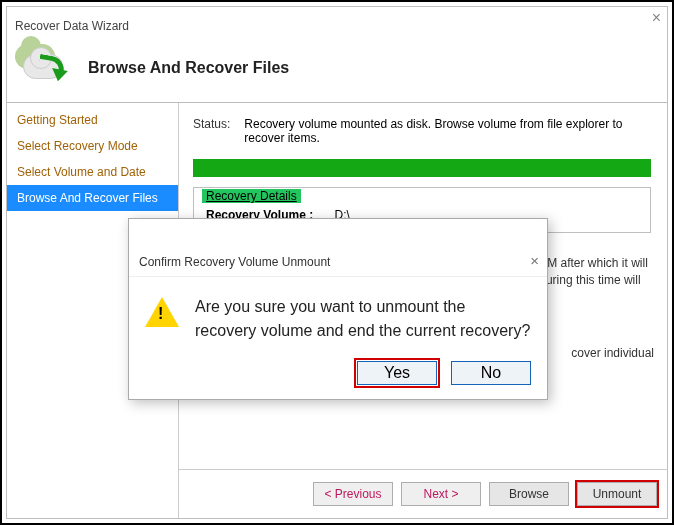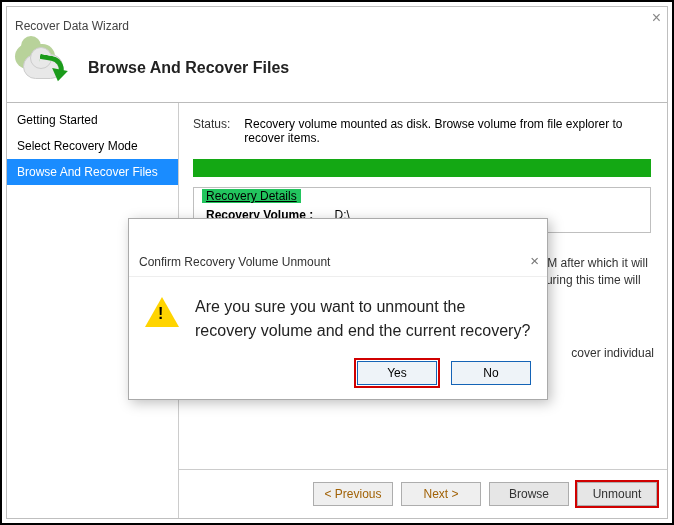--- a/index.html
+++ b/index.html
@@ -12,50 +12,50 @@
   .logo { width: 55px; height: 40px; margin-right: 16px; position:relative;}
   .cloud-back { position:absolute; left:-2px; top:-4px; width:40px; height:25px; background:#b8d29a; border-radius:15px; }
   .cloud-back::before { content:""; position:absolute; left:6px; top:-8px; width:20px; height:20px; background:#b8d29a; border-radius:50%; }
   .cloud-front { position:absolute; left:6px; top:6px; width:40px; height:25px; background:#e8e8e8; border:1px solid #ccc; border-radius:15px; }
   .cloud-front::before { content:""; position:absolute; left:6px; top:-8px; width:20px; height:20px; background:#e8e8e8; border:1px solid #ccc; border-radius:50%; }
   .arrow { position:absolute; left:22px; top:8px; width:26px; height:14px; border:5px solid #1b9b1b; border-bottom:none; border-left:none; border-radius: 0 14px 0 0; transform: rotate(10deg);}
   .arrow::after{ content:""; position:absolute; right:-5px; bottom:-10px; border-left:8px solid transparent; border-right:8px solid transparent; border-top:12px solid #1b9b1b; transform:translateX(4px);}
   .header h2 { font-size: 16px; font-weight: 600; color:#222;}
   .body { flex: 1; display: flex; min-height:0;}
   .sidebar { width: 172px; border-right: 1px solid #ccc; background: #fff; padding-top: 4px;}
-  .sidebar .item { padding: 6px 10px; color: #000000; cursor: pointer;}
+  .sidebar .item { padding: 6px 10px; color: #a16207; cursor: pointer;}
   .sidebar .item.active { background: #1a8cff; color: #fff;}
   .main { flex:1; padding: 14px 16px 0 14px; position:relative; display:flex; flex-direction:column;}
   .status-row { display:flex; gap:14px; margin-bottom: 14px;}
   .status-row .lab { color:#333;}
   .progress { height: 18px; background: #14a814; margin-bottom: 10px;}
   .details-box { border:1px solid #bfbfbf; padding: 2px 0 8px 0; position:relative;}
   .details-box .legend { position:relative; top:-1px; left:8px; background:#22c55e; padding:0 4px; display:inline-block;text-decoration:underline;}
   .details-box .row { padding: 4px 12px 2px 12px; font-weight:600;}
   .details-box .row .val { font-weight:400; margin-left: 18px;}
   .note { display:flex; gap:8px; margin-top:22px; font-size:12px; color:#333; line-height:1.4;}
   .warn-tri { width:0; height:0; border-left:9px solid transparent; border-right:9px solid transparent; border-bottom:16px solid #ffcc00; position:relative; flex-shrink:0; margin-top:2px;}
   .warn-tri::after { content:"!"; position:absolute; left:-3px; top:2px; font-size:11px; font-weight:bold; color:#000;}
   .spacer { flex:1;}
   .footer { border-top:1px solid #ccc; padding: 12px 10px; display:flex; justify-content:flex-end; gap:8px; margin: 0 -16px 0 -14px;}
   .btn { min-width:80px; height:24px; border:1px solid #adadad; background:#e6e6e6; color:#333; font-size:12px; cursor:pointer;}
-  .btn.disabled { color:#a16207; background:#efefef; cursor:default;}
+  .btn.disabled { color:#be185d; background:#efefef; cursor:default;}
   .btn.highlight { outline:2px solid #3b3be0; outline-offset:0px; position:relative;}
   .btn.highlight::after{ content:""; position:absolute; inset:-3px; border:2px solid #d00000; pointer-events:none;}
   
   .dialog { position:absolute; left:126px; top:216px; width:420px; border:1px solid #aaa; background:#fff; box-shadow: 3px 3px 12px rgba(0,0,0,0.25);}
   .dlg-title { height:30px; display:flex; align-items:center; padding:0 10px; font-size:12px; color:#333; border-bottom:1px solid #eee; position:relative;margin-top:28px;}
   .dlg-title .dlg-close { position:absolute; right:8px; top:5px; font-size:15px; color:#777; cursor:pointer;}
   .dlg-body { padding: 18px 16px 10px 16px; display:flex; gap:16px; align-items:flex-start; min-height:78px;}
   .big-warn { width:0; height:0; border-left:17px solid transparent; border-right:17px solid transparent; border-bottom:30px solid #ffd400; position:relative; flex-shrink:0; margin-top:2px;}
   .big-warn::before { content:""; position:absolute; left:-17px; top:0; width:0;height:0; border-left:17px solid transparent; border-right:17px solid transparent; border-bottom:30px solid #000; z-index:-1; transform:scale(1.08) translateY(-1px);}
   .big-warn::after { content:"!"; position:absolute; left:-4px; top:8px; font-size:16px; font-weight:bold; color:#000;}
   .dlg-msg { font-size:16px; line-height:1.5; color:#222;}
   .dlg-buttons { padding: 6px 16px 14px 16px; display:flex; justify-content:flex-end; gap:14px;}
-  .dlg-btn { width:80px; height:24px; border:1px solid #1463b6; background:#eef3f8; font-size:12px; cursor:pointer;}
+  .dlg-btn { width:80px; height:24px; border:1px solid #1463b6; background:#eef3f8; font-size:16px; cursor:pointer;}
   .yes-wrap { position:relative; display:inline-block;}
   .yes-wrap::after { content:""; position:absolute; inset:-3px; border:2px solid #d00000; pointer-events:none;}
   .cutoff { position:absolute; right:18px; top:344px; font-size:12px; color:#333;}
 </style>
 </head>
 <body>
 
 <div class="outer">
   <div class="win">
     <div class="titlebar">
@@ -67,20 +67,21 @@
         <div class="cloud-back"></div>
         <div class="cloud-front"></div>
         <div class="arrow"></div>
       </div>
       <h2>Browse And Recover Files</h2>
     </div>
     <div class="body">
       <div class="sidebar">
         <div class="item">Getting Started</div>
         <div class="item">Select Recovery Mode</div>
+        <div class="item">Select Volume and Date</div>
         <div class="item active">Browse And Recover Files</div>
       </div>
       <div class="main">
         <div class="status-row">
           <span class="lab">Status:</span>
           <span>Recovery volume mounted as disk. Browse volume from file explorer to recover items.</span>
         </div>
         <div class="progress"></div>
         <div class="details-box">
           <span class="legend">Recovery Details</span>

